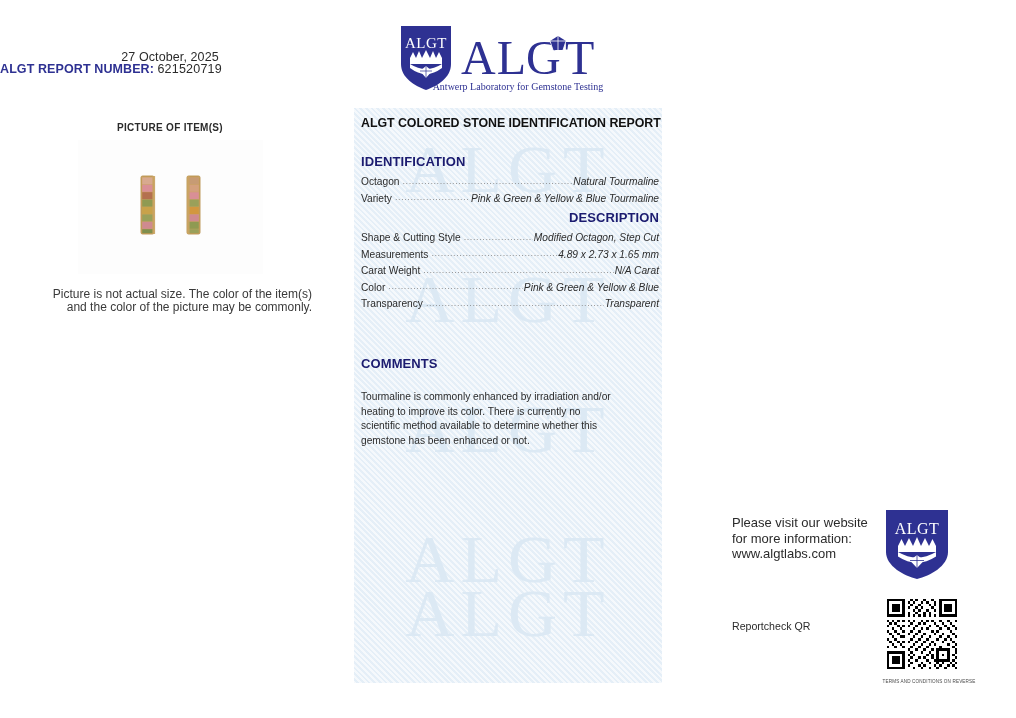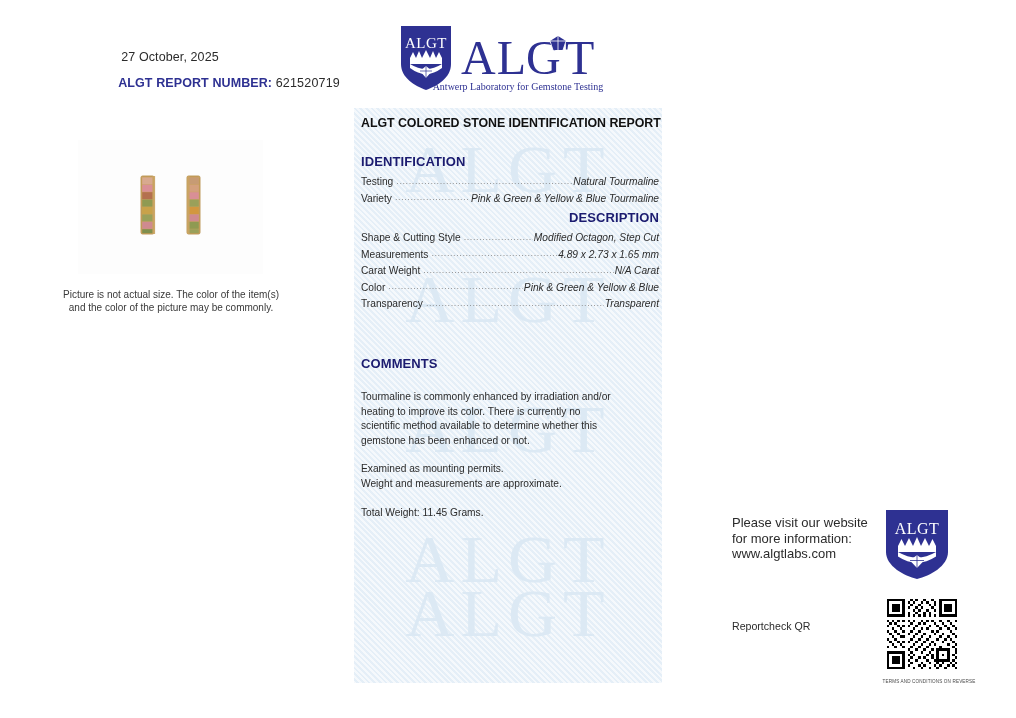--- a/index.html
+++ b/index.html
@@ -30,23 +30,23 @@
     top: 50px;
     width: 340px;
     text-align: center;
     font-size: 12.5px;
     color: #2b2b2b;
     letter-spacing: 0.1px;
   }
   .report-number-line {
     position: absolute;
     left: 0;
-    top: 76px;
+    top: 62px;
     width: 340px;
-    text-align: right;
+    text-align: left;
     font-size: 12.5px;
     white-space: nowrap;
   }
   .report-number-label {
     font-weight: bold;
     color: #2e3192;
     letter-spacing: 0.1px;
   }
   .report-number-value {
     color: #2b2b2b;
@@ -78,22 +78,22 @@
     top: 0;
     width: 185px;
     height: 134px;
   }
 
   .picture-disclaimer {
     position: absolute;
     left: 30px;
     top: 288px;
     width: 282px;
-    text-align: center;
-    font-size: 10px;
+    text-align: right;
+    font-size: 12px;
     line-height: 13px;
     color: #3a3a3a;
   }
 
   
   .logo-block {
     position: absolute;
     left: 395px;
     top: 20px;
     width: 240px;
@@ -251,20 +251,21 @@
 
 <div class="left-col">
 
   <div class="report-date">27 October, 2025</div>
 
   <div class="report-number-line">
     <span class="report-number-label">ALGT REPORT NUMBER:</span>
     <span class="report-number-value">621520719</span>
   </div>
 
+  <div class="picture-caption-title">PICTURE OF ITEM(S)</div>
 
   <div class="photo-frame">
     <svg class="earrings" viewBox="0 0 185 134">
       <rect x="0" y="0" width="185" height="134" fill="#fdfdfd"></rect>
 
       <g>
         <rect x="63" y="36" width="13" height="58" rx="1.5" fill="#c9a25f"></rect>
         <rect x="64.2" y="37.4" width="10.6" height="7" fill="#d8a98f"></rect>
         <rect x="64.2" y="44.8" width="10.6" height="7" fill="#d98f96"></rect>
         <rect x="64.2" y="52.2" width="10.6" height="7" fill="#b4704f"></rect>
@@ -337,21 +338,21 @@
   </div>
 
   <div class="panel-content">
 
     <div class="report-title">ALGT COLORED STONE IDENTIFICATION REPORT</div>
 
     <div class="section sec-identification">
       <div class="section-heading">IDENTIFICATION</div>
 
       <div class="data-row">
-        <span class="data-label">Testing</span>
+        <span class="data-label">Octagon</span>
         <span class="data-dots">......................................................................................................</span>
         <span class="data-value">Natural Tourmaline</span>
       </div>
 
       <div class="data-row">
         <span class="data-label">Variety</span>
         <span class="data-dots">......................................................................................................</span>
         <span class="data-value">Pink &amp; Green &amp; Yellow &amp; Blue Tourmaline</span>
       </div>
     </div>
@@ -396,30 +397,23 @@
 
       <p class="comment-para">
         <span>Tourmaline is commonly enhanced by irradiation and/or</span><br>
         <span>heating to improve its color. There is currently no</span><br>
         <span>scientific method available to determine whether this</span><br>
         <span>gemstone has been enhanced or not.</span>
       </p>
 
       <div class="comment-gap"></div>
 
-      <p class="comment-para">
-        <span>Examined as mounting permits.</span><br>
-        <span>Weight and measurements are approximate.</span>
-      </p>
 
       <div class="comment-gap"></div>
 
-      <p class="comment-para">
-        <span>Total Weight: 11.45 Grams.</span>
-      </p>
     </div>
 
   </div>
 </div>
 
 <div class="website-text">
   <div>Please visit our website</div>
   <div>for more information:</div>
   <div>www.algtlabs.com</div>
 </div>

